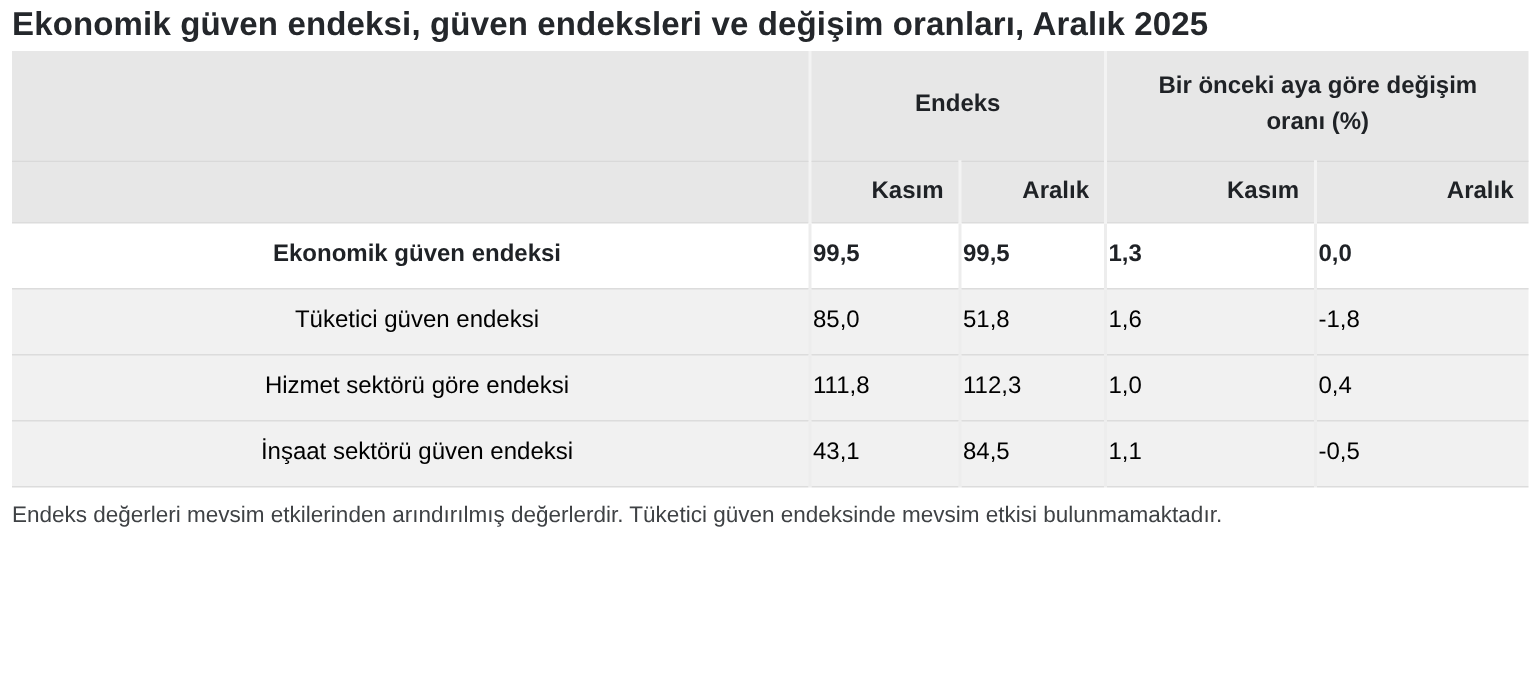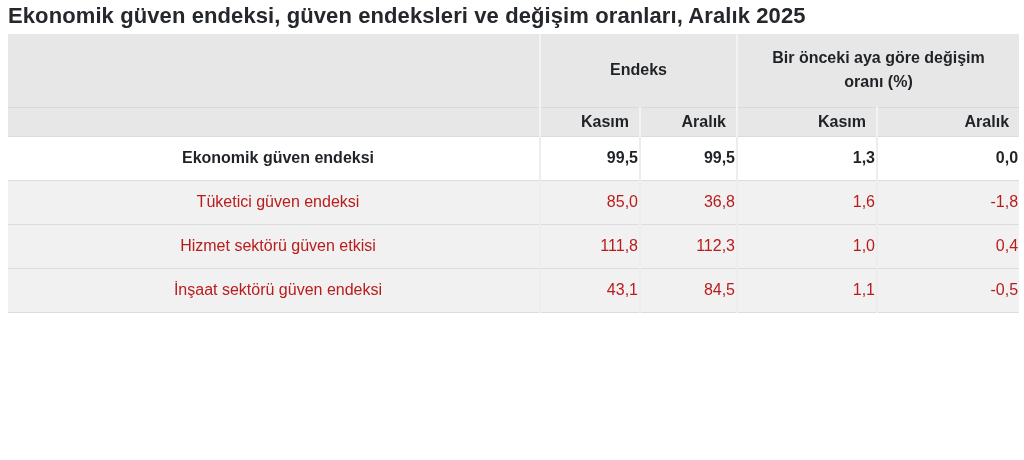--- a/index.html
+++ b/index.html
@@ -42,44 +42,44 @@
     vertical-align: middle;
   }
   tr.group-row th {
     height: 73px;
     text-align: center;
     border-bottom: 1px solid #d9d9d9;
     line-height: 24px;
     padding: 0 24px;
   }
   tr.sub-row th {
-    height: 29px;
+    height: 41px;
     text-align: right;
     padding-right: 10px;
     border-bottom: 1px solid #dcdcdc;
   }
   
   .v-div { border-left: 2px solid #ededed; }
   thead .v-div { border-left: 2px solid #f3f3f3; }
 
   tbody td {
     height: 44px;
     font-size: 16px;
-    color: #b91c1c;
+    color: #000000;
     vertical-align: middle;
     border-bottom: 1px solid #dcdcdc;
     background: #ffffff;
   }
   tbody tr.alt td { background: #f1f1f1; }
   tbody tr.bold-row td {
     font-weight: bold;
     color: #1f2226;
   }
   td.label-cell { text-align: center; padding-left: 10px; }
-  td.num-cell   { text-align: right; }
+  td.num-cell   { text-align: left; }
 
   .footnote {
     font-size: 15px;
     color: #3f4245;
     margin: 9px 0 0 0;
     line-height: 19px;
   }
 </style>
 </head>
 <body>
@@ -113,34 +113,35 @@
         <tr class="bold-row">
           <td class="label-cell">Ekonomik güven endeksi</td>
           <td class="num-cell v-div">99,5</td>
           <td class="num-cell v-div">99,5</td>
           <td class="num-cell v-div">1,3</td>
           <td class="num-cell v-div">0,0</td>
         </tr>
         <tr class="alt">
           <td class="label-cell">Tüketici güven endeksi</td>
           <td class="num-cell v-div">85,0</td>
-          <td class="num-cell v-div">36,8</td>
+          <td class="num-cell v-div">51,8</td>
           <td class="num-cell v-div">1,6</td>
           <td class="num-cell v-div">-1,8</td>
         </tr>
         <tr class="alt">
-          <td class="label-cell">Hizmet sektörü güven etkisi</td>
+          <td class="label-cell">Hizmet sektörü göre endeksi</td>
           <td class="num-cell v-div">111,8</td>
           <td class="num-cell v-div">112,3</td>
           <td class="num-cell v-div">1,0</td>
           <td class="num-cell v-div">0,4</td>
         </tr>
         <tr class="alt">
           <td class="label-cell">İnşaat sektörü güven endeksi</td>
           <td class="num-cell v-div">43,1</td>
           <td class="num-cell v-div">84,5</td>
           <td class="num-cell v-div">1,1</td>
           <td class="num-cell v-div">-0,5</td>
         </tr>
       </tbody>
   </table>
 
+  <p class="footnote">Endeks değerleri mevsim etkilerinden arındırılmış değerlerdir. Tüketici güven endeksinde mevsim etkisi bulunmamaktadır.</p>
 </div>
 
 </body></html>

